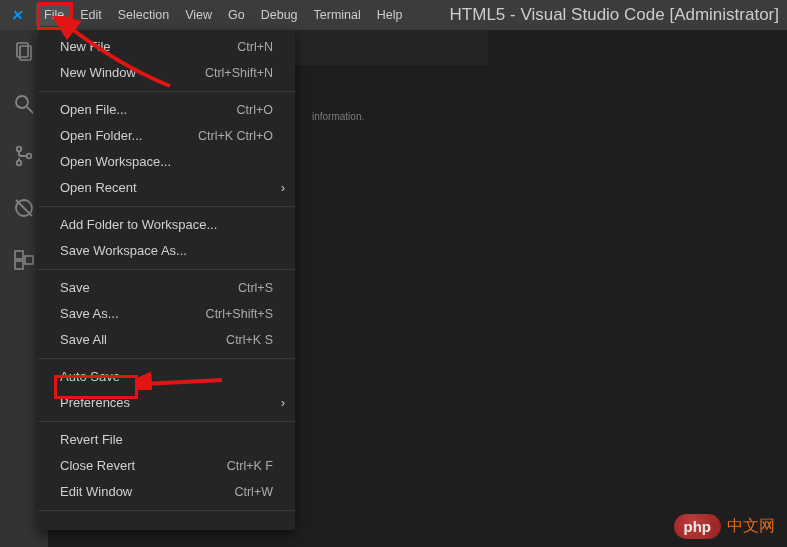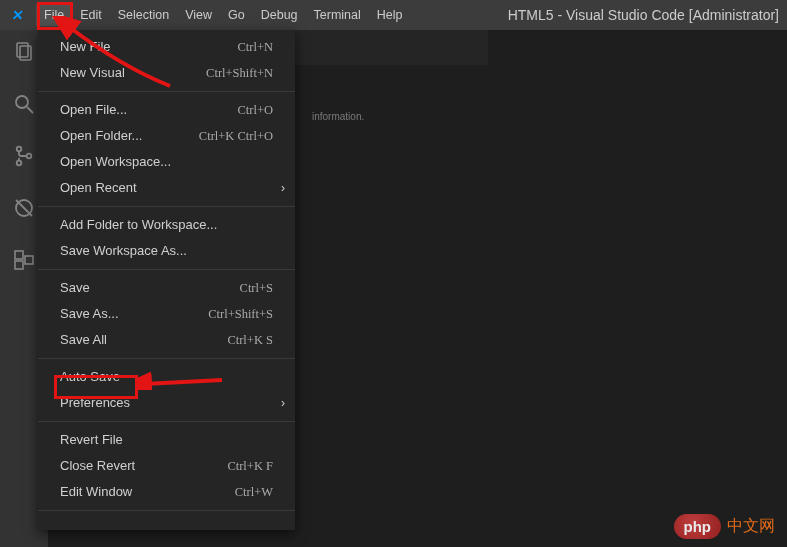--- a/index.html
+++ b/index.html
@@ -5,37 +5,37 @@
   * { margin: 0; padding: 0; box-sizing: border-box; font-family: "Segoe UI", Arial, sans-serif; }
   body { background: #1e1e1e; color: #ccc; width: 787px; height: 547px; overflow: hidden; position: relative; }
 
   
   .titlebar { height: 30px; background: #3c3c3c; display: flex; align-items: center; font-size: 12.5px; color: #ccc; }
   .logo { width: 36px; display: flex; align-items: center; justify-content: center; }
   .logo span { font-size: 14px; color: #0098ff; font-weight: bold; transform: skewX(-8deg); }
   .menubar { display: flex; }
   .menu-item { padding: 0 8px; height: 22px; display: flex; align-items: center; cursor: default; }
   .menu-item.open { background: #505050; }
-  .title-center { flex: 1; text-align: right; padding-right: 8px; color: #ccc; white-space: nowrap; font-size: 14px; }
+  .title-center { flex: 1; text-align: right; padding-right: 8px; color: #ccc; white-space: nowrap; font-size: 17px; }
 
   
   .activitybar { position: absolute; top: 30px; left: 0; width: 48px; height: calc(100% - 30px); background: #333333; display: flex; flex-direction: column; align-items: center; padding-top: 10px; gap: 22px; }
   .act-icon { color: #858585; font-size: 22px; width: 48px; text-align: center; }
   .act-icon svg { width: 24px; height: 24px; }
 
   
   .editor { position: absolute; left: 48px; top: 30px; right: 0; bottom: 0; background: #1e1e1e; }
   .tabstrip { height: 35px; background: #252526; width: 440px; }
   .gap { height: 40px; }
   .info-text { color: #7a7a7a; font-size: 10px; padding-left: 264px; padding-top: 6px; }
 
   
   .dropdown { position: absolute; top: 30px; left: 38px; width: 257px; background: #252526; box-shadow: 0 4px 12px rgba(0,0,0,.6); font-size: 13px; color: #d0d0d0; padding: 4px 0; }
   .drop-item { display: flex; justify-content: space-between; align-items: center; padding: 5px 22px 5px 22px; line-height: 16px; position: relative; }
-  .drop-item .shortcut { color: #aaa; font-size: 12.5px; font-family: Liberation Serif, serif; }
+  .drop-item .shortcut { color: #aaa; font-size: 12.5px; }
   .drop-sep { height: 1px; background: #3a3a3a; margin: 5px 0; }
   .submenu-arrow { color: #cfcfcf; font-size: 12px; position: absolute; right: 10px; }
 
   
   .red-box { position: absolute; border: 3px solid #e31414; pointer-events: none; }
   .arrow { position: absolute; pointer-events: none; }
 
   
   .watermark { position: absolute; right: 12px; bottom: 8px; display: flex; align-items: center; gap: 6px; opacity: .9; }
   .php-badge { background: radial-gradient(circle at 40% 35%, #d04040, #a02020); color: #fff; font-weight: bold; font-size: 15px; padding: 4px 10px; border-radius: 14px; }
@@ -103,21 +103,21 @@
   <div class="gap"></div>
   <div class="info-text">information.</div>
 </div>
 
 <div class="dropdown">
   <div class="drop-item">
       <span>New File</span>
       <span class="shortcut">Ctrl+N</span>
     </div>
   <div class="drop-item">
-      <span>New Visual</span>
+      <span>New Window</span>
       <span class="shortcut">Ctrl+Shift+N</span>
     </div>
   <div class="drop-sep"></div>
   <div class="drop-item">
       <span>Open File...</span>
       <span class="shortcut">Ctrl+O</span>
     </div>
   <div class="drop-item">
       <span>Open Folder...</span>
       <span class="shortcut">Ctrl+K Ctrl+O</span>

